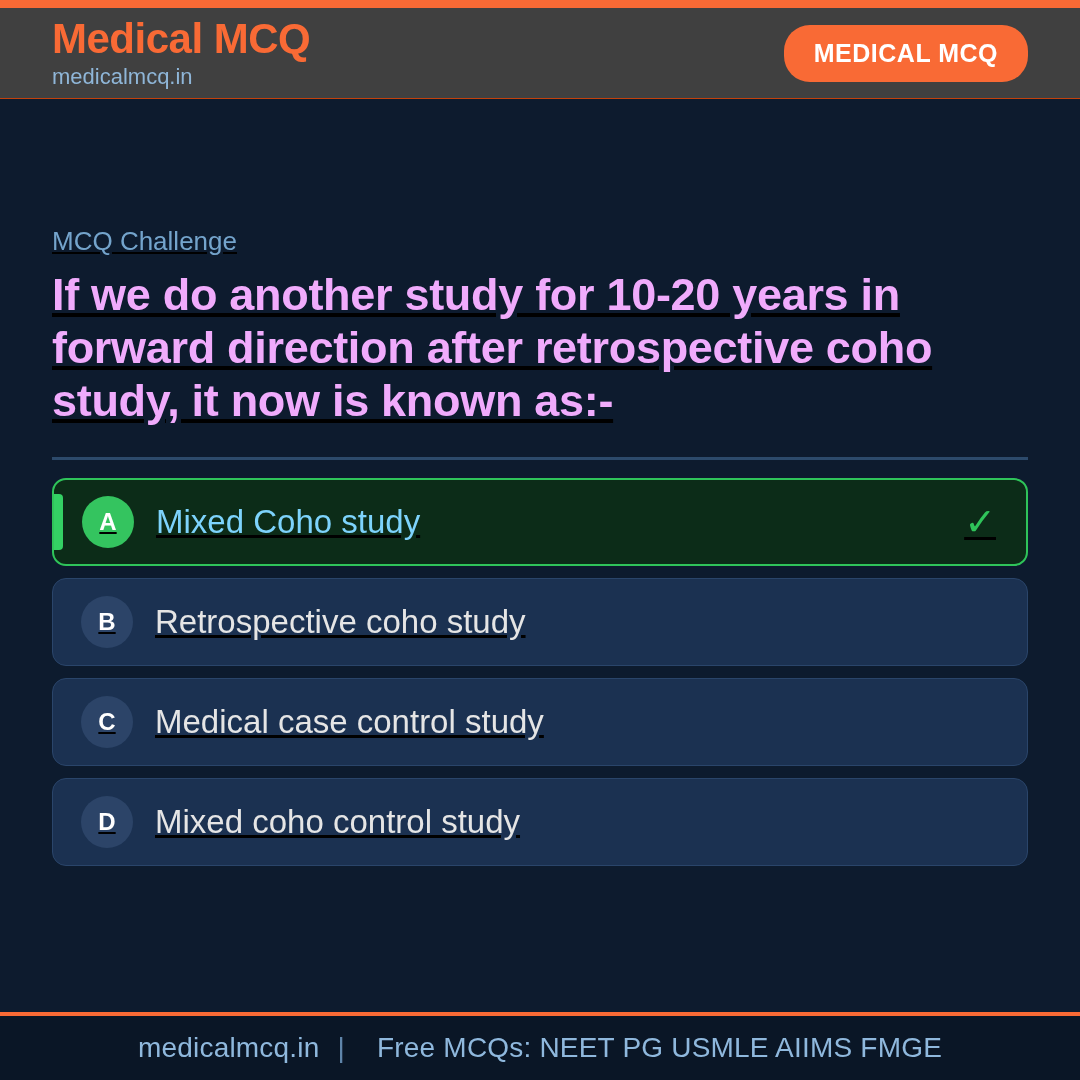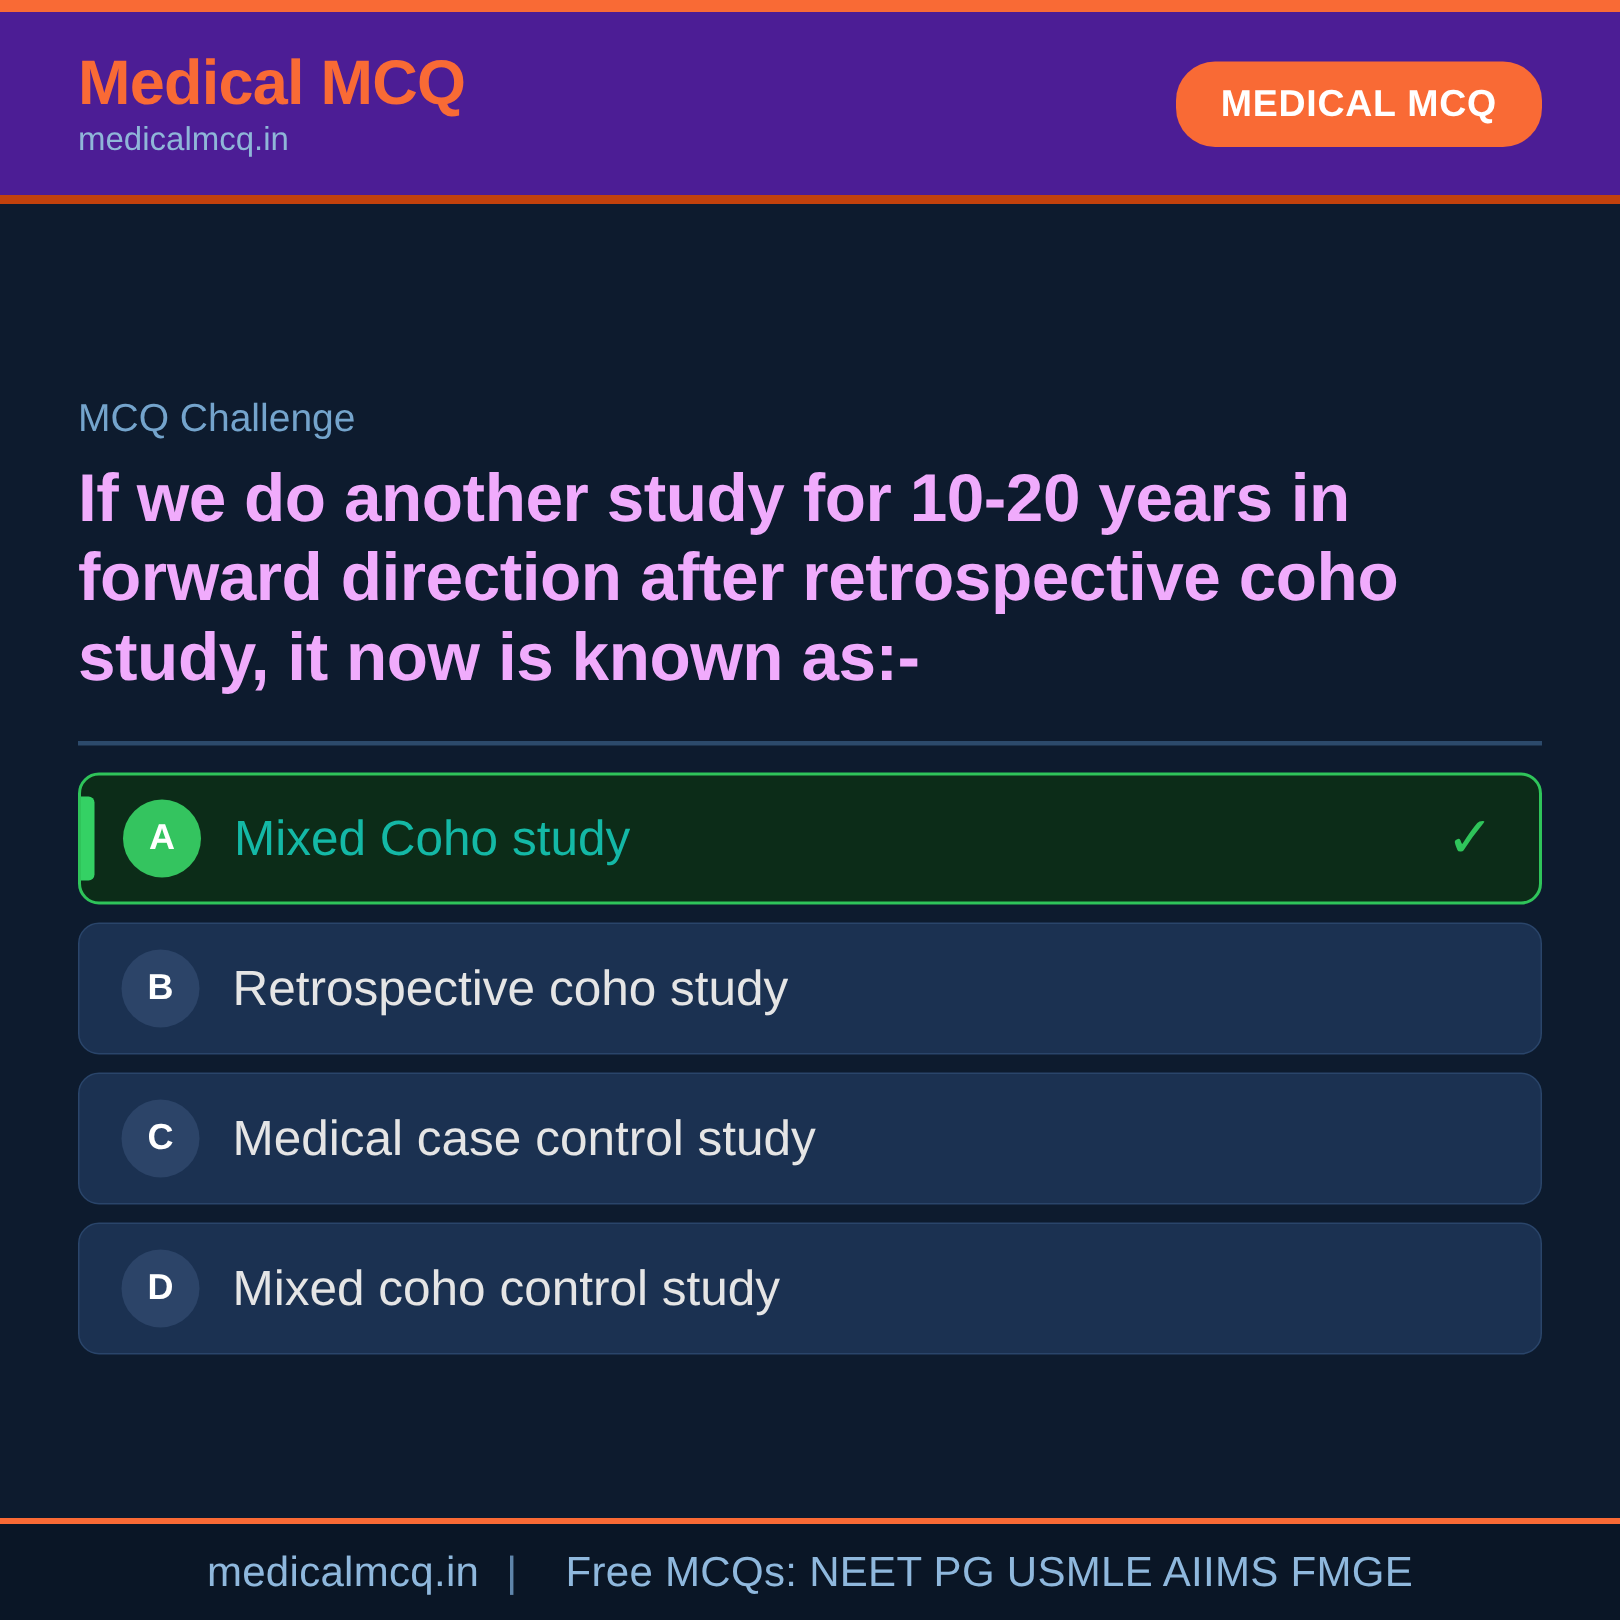--- a/index.html
+++ b/index.html
@@ -25,23 +25,23 @@
   .top-accent {
     height:8px;
     width:100%;
     background:#f96a35;
     flex:0 0 auto;
   }
 
   
   .header {
     flex:0 0 auto;
-    height:128px;
-    background:#4c1d95;
-    border-bottom:6px solid #c2410c;
+    height:91px;
+    background:#404040;
+    border-bottom:1px solid #c2410c;
     display:flex;
     align-items:center;
     justify-content:space-between;
     padding:0 52px;
   }
   .brand-block { display:flex; flex-direction:column; justify-content:center; }
   .brand-title {
     font-size:42px;
     font-weight:bold;
     color:#f96a35;
@@ -65,20 +65,21 @@
     white-space:nowrap;
   }
 
   
   .body-area {
     flex:1 1 auto;
     padding:0 52px;
     display:flex;
     flex-direction:column;
     position:relative;
+    text-decoration:underline;
   }
 
   .eyebrow {
     color:#74a4cc;
     font-size:26px;
     margin-top:128px;
     line-height:1.1;
   }
 
   .question {
@@ -154,21 +155,21 @@
   .option.correct .accent-bar {
     position:absolute;
     left:0;
     top:14px;
     bottom:14px;
     width:9px;
     border-radius:0 4px 4px 0;
     background:#34d164;
   }
   .option.correct .option-badge { background:#34c45f; }
-  .option.correct .option-text { color:#14b8a6; }
+  .option.correct .option-text { color:#7dd3fc; }
   .option.correct .option-tick { visibility:visible; }
 
   .accent-bar { display:none; }
   .option.correct .accent-bar { display:block; }
 
   
   .footer-accent {
     height:4px;
     width:100%;
     background:#f96a35;

